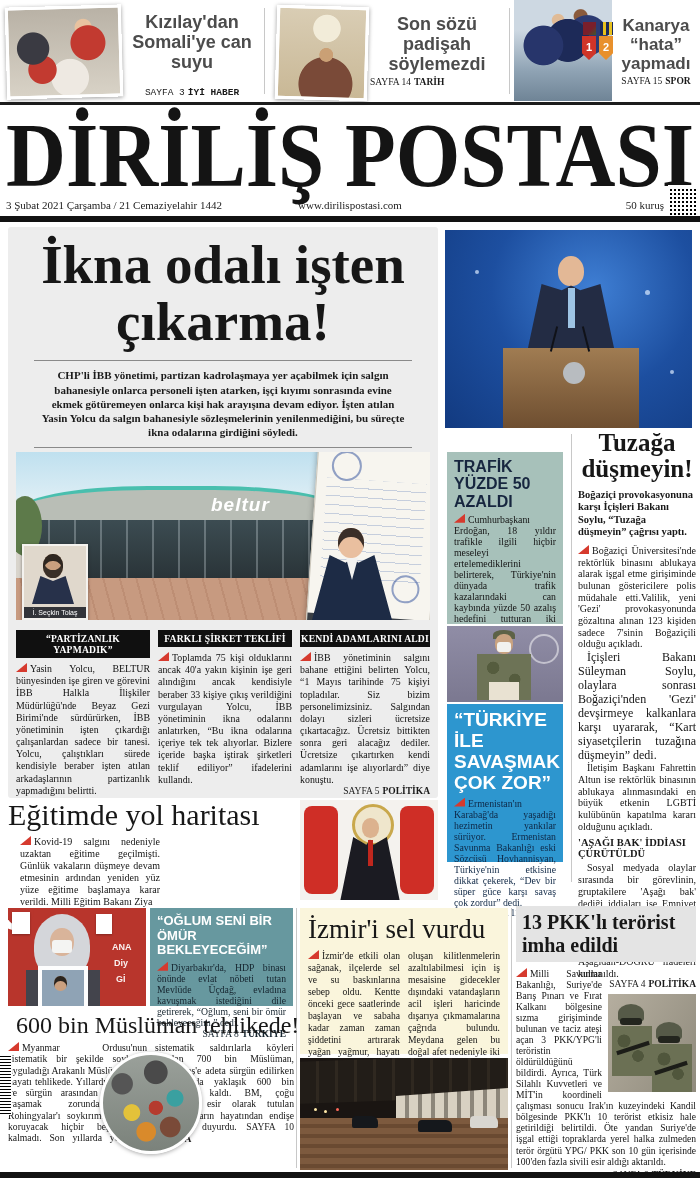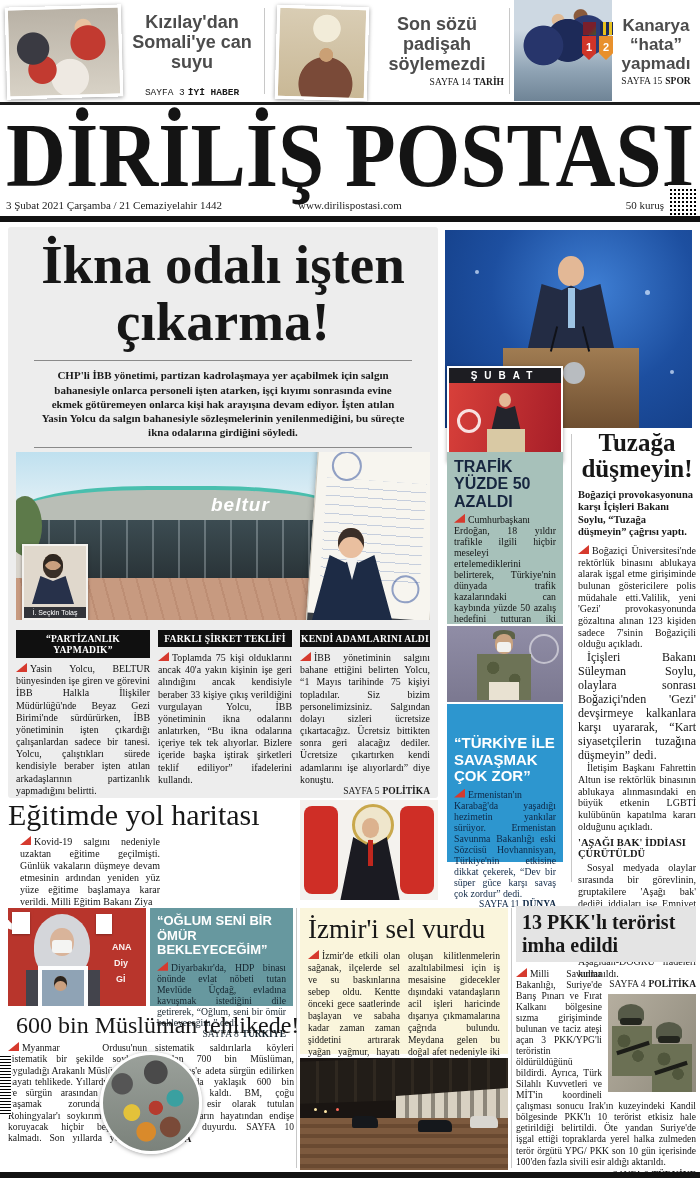--- a/index.html
+++ b/index.html
@@ -194,21 +194,21 @@
     <div class="teaser-title">Kızılay'dan Somali'ye can suyu</div>
     <div class="pref" style="text-align:center;margin-top:15px;font-family:Liberation Mono, monospace;">
       <span>SAYFA 3</span><b>İYİ HABER</b>
     </div>
   </div>
   <div class="vrule" style="left:264px;top:8px;height:86px;"></div>
 
   <div class="ph polaroid tilt-r t2photo" style="left:276px;top:6px;width:86px;height:88px;"></div>
   <div class="abs" style="left:370px;top:14px;width:134px;">
     <div class="teaser-title">Son sözü padişah söylemezdi</div>
-    <div class="pref" style="text-align:right;margin-top:3px;">
+    <div class="pref" style="text-align:left;margin-top:3px;">
       <span>SAYFA 14</span><b>TARİH</b>
     </div>
   </div>
   <div class="vrule" style="left:509px;top:8px;height:86px;"></div>
 
   <div class="ph t3photo" style="left:514px;top:0;width:98px;height:101px;"></div>
   <div class="badge" style="left:582px;top:22px;">
     <span class="logo" style="background:linear-gradient(135deg,#7a1f2b 60%,#3f5a2a);"></span>
     <span class="num" style="background:#cf3428;">1</span>
   </div>
@@ -296,47 +296,38 @@
     <div class="head"></div>
     <div class="suit"></div>
     <div class="tie"></div>
     <div class="podium">
       <div class="pod-emb"></div>
     </div>
     <div class="mic" style="left:108px;top:96px;transform:rotate(14deg);"></div>
     <div class="mic" style="left:140px;top:96px;transform:rotate(-14deg);"></div>
   </div>
 
-  <div class="subat">
-    <div class="strip">ŞUBAT</div>
-    <div class="bodyart">
-      <div class="emb"></div>
-      <div class="fig-head"></div>
-      <div class="fig-suit"></div>
-      <div class="fig-pod"></div>
-    </div>
-  </div>
 
   <div class="trafikbox">
     <div class="sanshead" style="font-size:16px;line-height:1.08;color:#17263f;">TRAFİK YÜZDE 50 AZALDI</div>
     <div class="bodytxt" style="font-size:9.8px;line-height:1.13;margin-top:4px;"><span class="tri"></span><span>Cumhurbaşkanı Erdoğan, 18 yıldır trafikle ilgili hiçbir meseleyi ertelemediklerini belirterek, Türkiye'nin dünyada trafik kazalarındaki can kaybında yüzde 50 azalış hedefini tutturan iki ülkeden biri olduğunu söyledi.</span></div>
     <div class="pref"><span>SAYFA 4</span><b>POLİTİKA</b></div>
   </div>
 
   <div class="ph mil" style="left:447px;top:626px;width:116px;height:76px;">
     <div class="wing"></div>
     <div class="cap"></div>
     <div class="head"></div>
     <div class="mask"></div>
     <div class="torso"></div>
     <div class="papers"></div>
   </div>
 
   <div class="savasbox">
-    <div class="sanshead" style="font-size:15px;line-height:1.1;color:#fff;margin-top:25px;">“TÜRKİYE İLE SAVAŞMAK ÇOK ZOR”</div>
+    <div class="sanshead" style="font-size:19px;line-height:1.1;color:#fff;">“TÜRKİYE İLE SAVAŞMAK ÇOK ZOR”</div>
     <div class="bodytxt" style="font-size:9.8px;line-height:1.13;margin-top:4px;color:#0e2745;"><span class="tri"></span><span>Ermenistan'ın Karabağ'da yaşadığı hezimetin yankılar sürüyor. Ermenistan Savunma Bakanlığı eski Sözcüsü Hovhannisyan, Türkiye'nin etkisine dikkat çekerek, “Dev bir süper güce karşı savaş çok zordur” dedi.</span></div>
     <div class="pref" style="color:#0e2745;"><span>SAYFA 11</span><b>DÜNYA</b></div>
   </div>
 
   <div class="vrule" style="left:571px;top:434px;height:448px;"></div>
 
   <div class="abs" style="left:578px;top:430px;width:118px;">
     <div class="serifhead" style="font-size:25px;font-weight:bold;text-align:center;line-height:1.05;">Tuzağa düşmeyin!</div>
     <div style="font-size:10.5px;font-weight:bold;line-height:1.2;margin-top:6px;">Boğaziçi provokasyonuna karşı İçişleri Bakanı Soylu, “Tuzağa düşmeyin” çağrısı yaptı.</div>
     <div class="bodytxt" style="margin-top:6px;font-size:10px;line-height:1.17;"><span class="tri"></span><span>Boğaziçi Üniversitesi'nde rektörlük binasını ablukaya alarak işgal etme girişiminde bulunan göstericilere polis müdahale etti.Valilik, yeni 'Gezi' provokasyonunda gözaltına alınan 123 kişiden sadece 7'sinin Boğaziçili olduğu açıkladı.</span></div>

